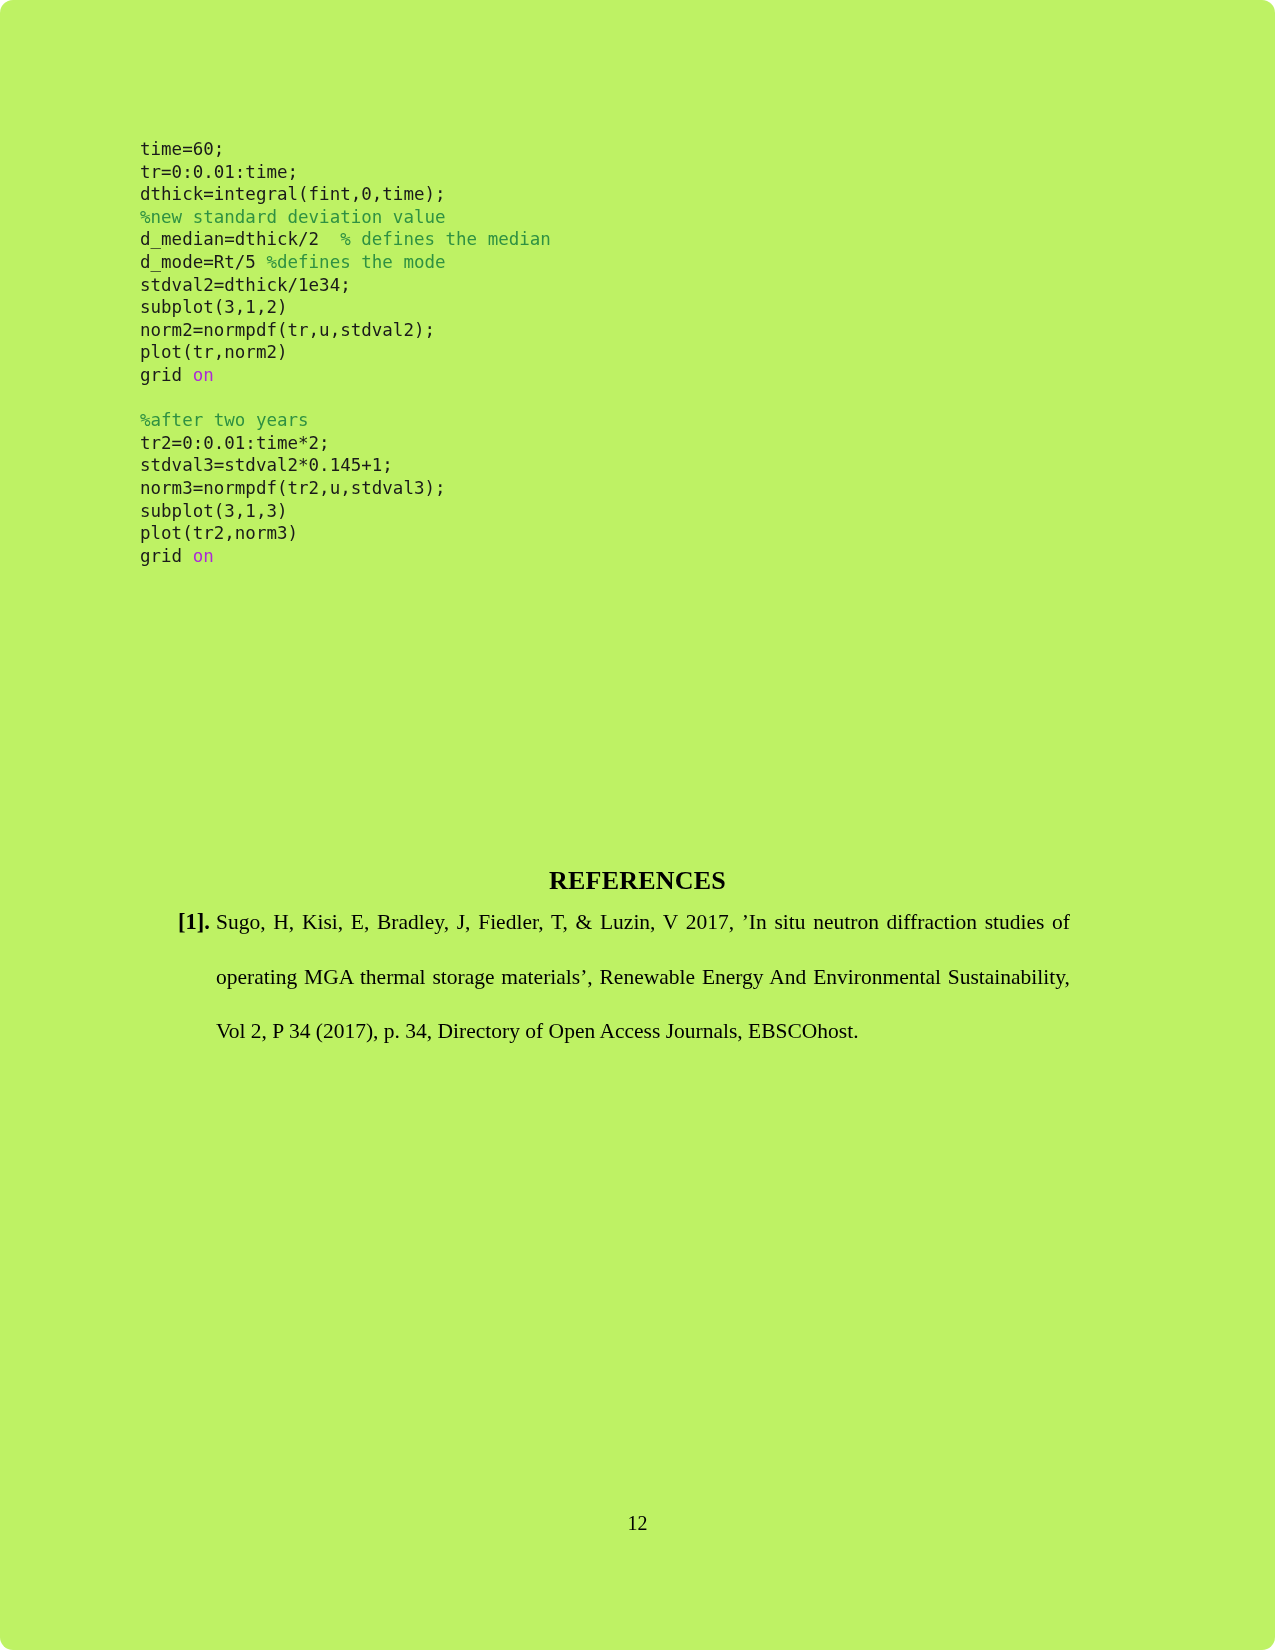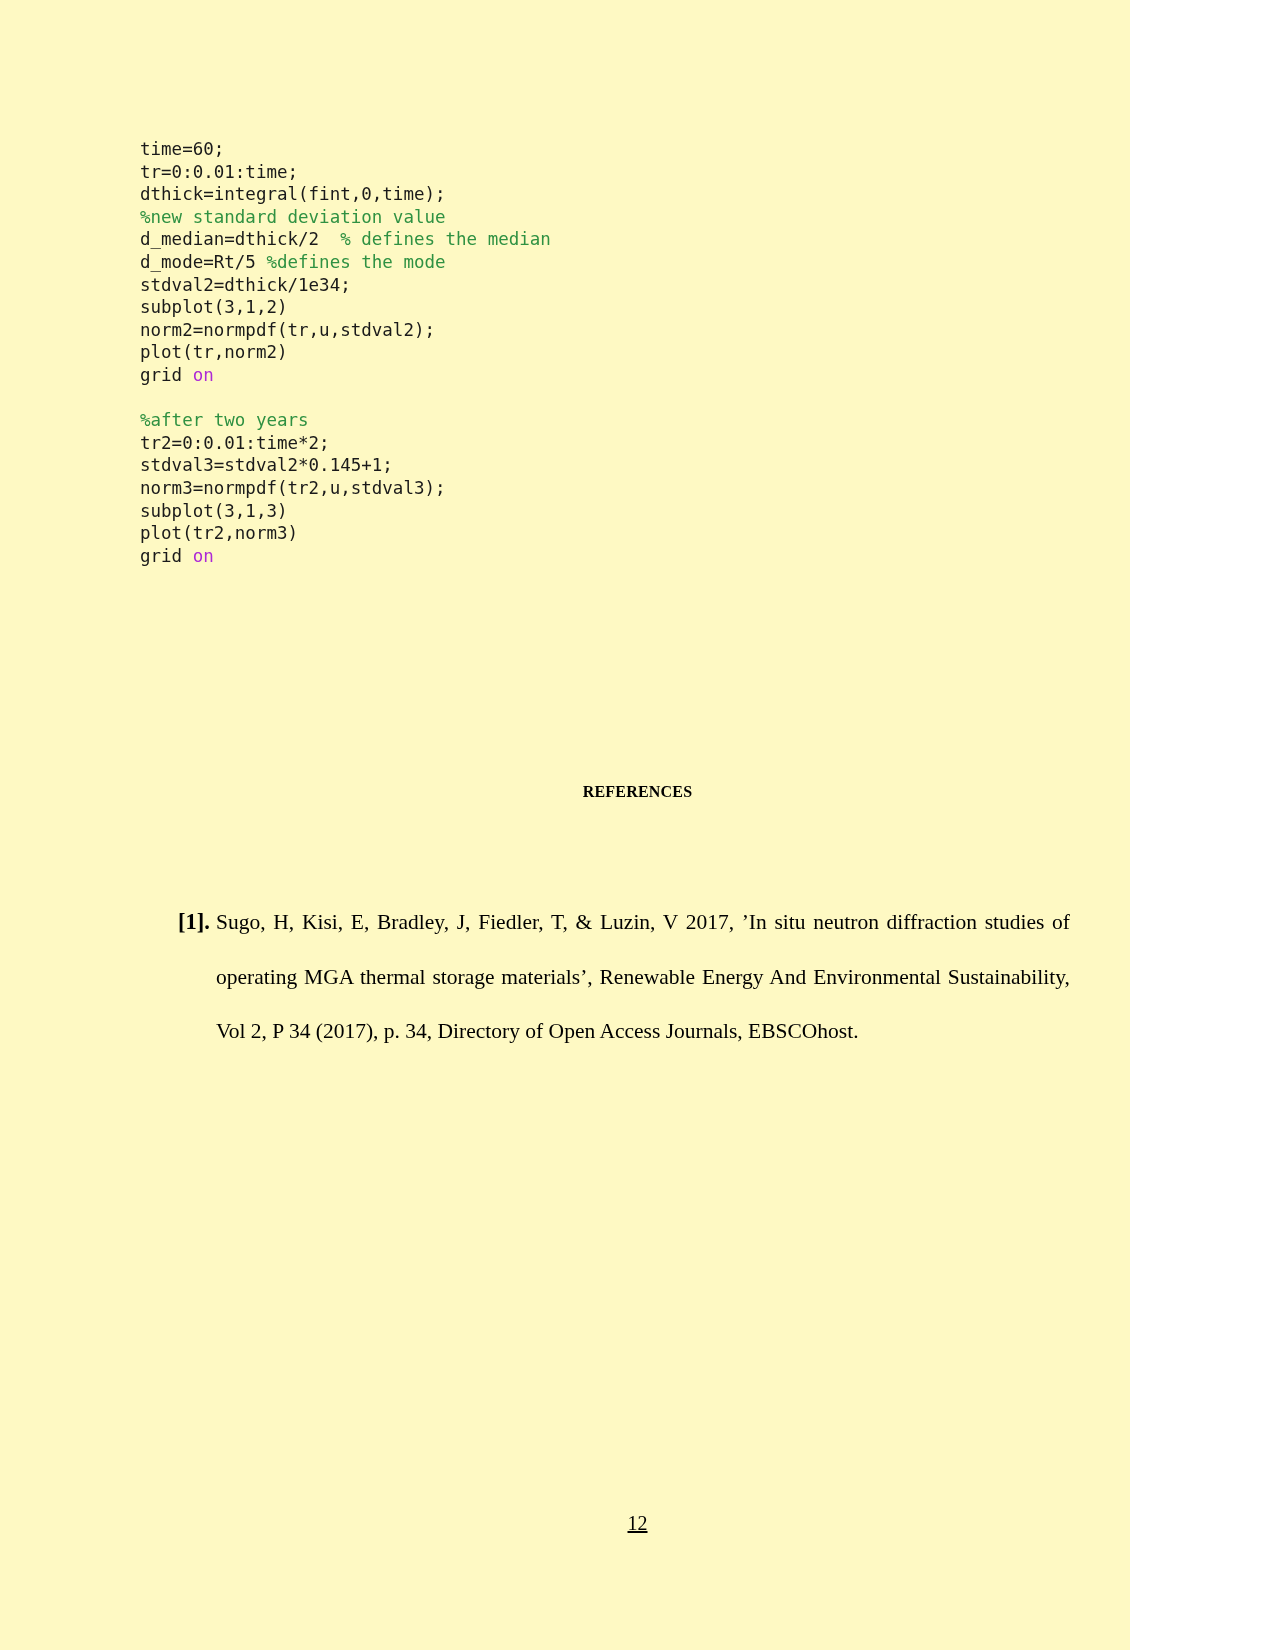--- a/index.html
+++ b/index.html
@@ -2,25 +2,26 @@
 <html><head>
 <meta charset="utf-8">
 <style>
   html, body {
     margin: 0;
     padding: 0;
     background: #ffffff;
   }
   .page {
     position: relative;
-    width: 1130px;
+    width: 1275px;
     height: 1650px;
-    background: #fef9c3;
+    background: #bef264;
     overflow: hidden;
     box-sizing: border-box;
+    border-radius: 13px;
   }
 
   
   .code-block {
     position: absolute;
     left: 140px;
     top: 138px;
     width: 960px;
     font-family: "DejaVu Sans Mono", "Liberation Mono", monospace;
     font-size: 17.5px;
@@ -37,25 +38,25 @@
     height: 22.6px;
   }
   .tok-comment { color: #2f9142; }
   .tok-keyword { color: #ad29d6; margin-top: 24px; }
   .tok-plain   { color: #1a1a1a; }
 
   
   .refs-heading {
     position: absolute;
     left: 0;
-    top: 783px;
+    top: 866px;
     width: 1275px;
     text-align: center;
     font-family: "Liberation Serif", "DejaVu Serif", serif;
-    font-size: 16px;
+    font-size: 26px;
     font-weight: bold;
     color: #000000;
     letter-spacing: 0.2px;
   }
 
   
   .ref-list {
     position: absolute;
     left: 178px;
     top: 895px;
@@ -85,21 +86,20 @@
   
   .page-number {
     position: absolute;
     left: 0;
     top: 1512px;
     width: 1275px;
     text-align: center;
     font-family: "Liberation Serif", "DejaVu Serif", serif;
     font-size: 20px;
     color: #000000;
-    text-decoration: underline;
   }
 </style>
 </head>
 <body>
 
 <div class="page">
 
   <div class="code-block" id="code-block"><div class="code-line"><span class="tok-plain">time=60;</span></div><div class="code-line"><span class="tok-plain">tr=0:0.01:time;</span></div><div class="code-line"><span class="tok-plain">dthick=integral(fint,0,time);</span></div><div class="code-line"><span class="tok-comment">%new standard deviation value</span></div><div class="code-line"><span class="tok-plain">d_median=dthick/2  </span><span class="tok-comment">% defines the median</span></div><div class="code-line"><span class="tok-plain">d_mode=Rt/5 </span><span class="tok-comment">%defines the mode</span></div><div class="code-line"><span class="tok-plain">stdval2=dthick/1e34;</span></div><div class="code-line"><span class="tok-plain">subplot(3,1,2)</span></div><div class="code-line"><span class="tok-plain">norm2=normpdf(tr,u,stdval2);</span></div><div class="code-line"><span class="tok-plain">plot(tr,norm2)</span></div><div class="code-line"><span class="tok-plain">grid </span><span class="tok-keyword">on</span></div><div class="code-line blank">&nbsp;</div><div class="code-line"><span class="tok-comment">%after two years</span></div><div class="code-line"><span class="tok-plain">tr2=0:0.01:time*2;</span></div><div class="code-line"><span class="tok-plain">stdval3=stdval2*0.145+1;</span></div><div class="code-line"><span class="tok-plain">norm3=normpdf(tr2,u,stdval3);</span></div><div class="code-line"><span class="tok-plain">subplot(3,1,3)</span></div><div class="code-line"><span class="tok-plain">plot(tr2,norm3)</span></div><div class="code-line"><span class="tok-plain">grid </span><span class="tok-keyword">on</span></div></div>
 
   <div class="refs-heading">REFERENCES</div>

